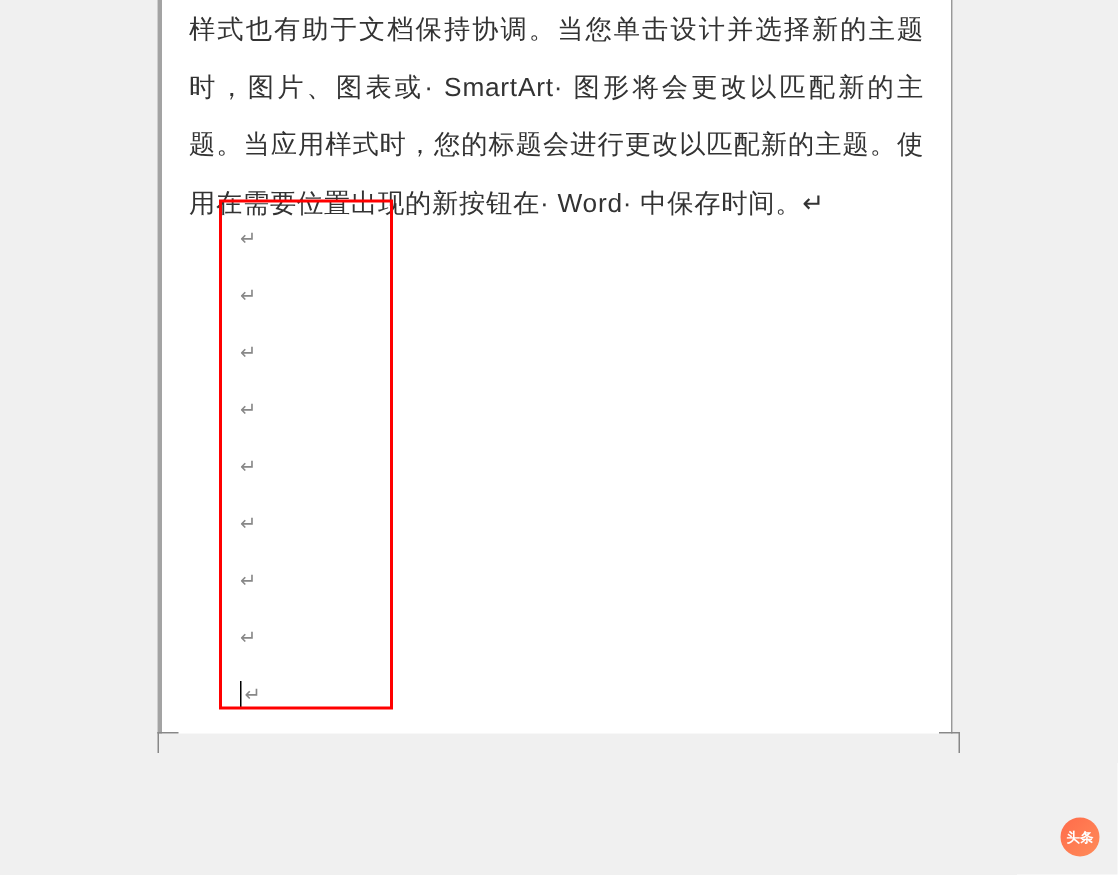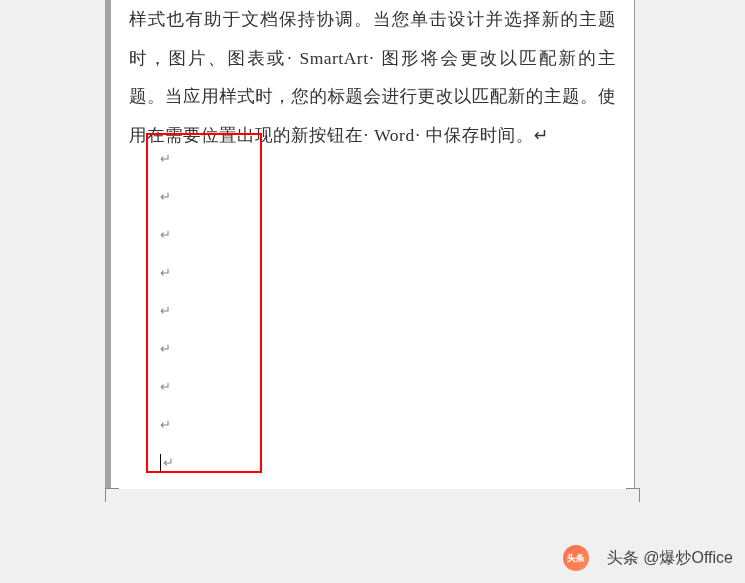--- a/index.html
+++ b/index.html
@@ -15,23 +15,22 @@
       position: relative;
       overflow: hidden;
     }
     .page-container {
       position: absolute;
       left: 105px;
       top: 0;
       width: 530px;
       height: 489px;
       background: #ffffff;
-      border-left: 6px solid #a3a3a3;
+      border-left: 3px solid #a3a3a3;
       border-right: 1px solid #999;
-      font-family: Liberation Serif, serif;
     }
     .page-content {
       padding: 0 18px;
     }
     .body-text {
       font-size: 17.5px;
       line-height: 2.2;
       color: #333;
       letter-spacing: 0.5px;
       text-align: justify;
@@ -185,17 +184,13 @@
     </div>
 </div>
 
 <div class="highlight-box"></div>
 
 <div class="page-corner-left"></div>
 <div class="page-corner-right"></div>
 
 <div class="watermark">
   <div class="wm-avatar">头条</div>
-  <div class="wm-text">
-    <span>头条</span>
-    <span>@爆炒Office</span>
-  </div>
 </div>
 
 </body></html>

